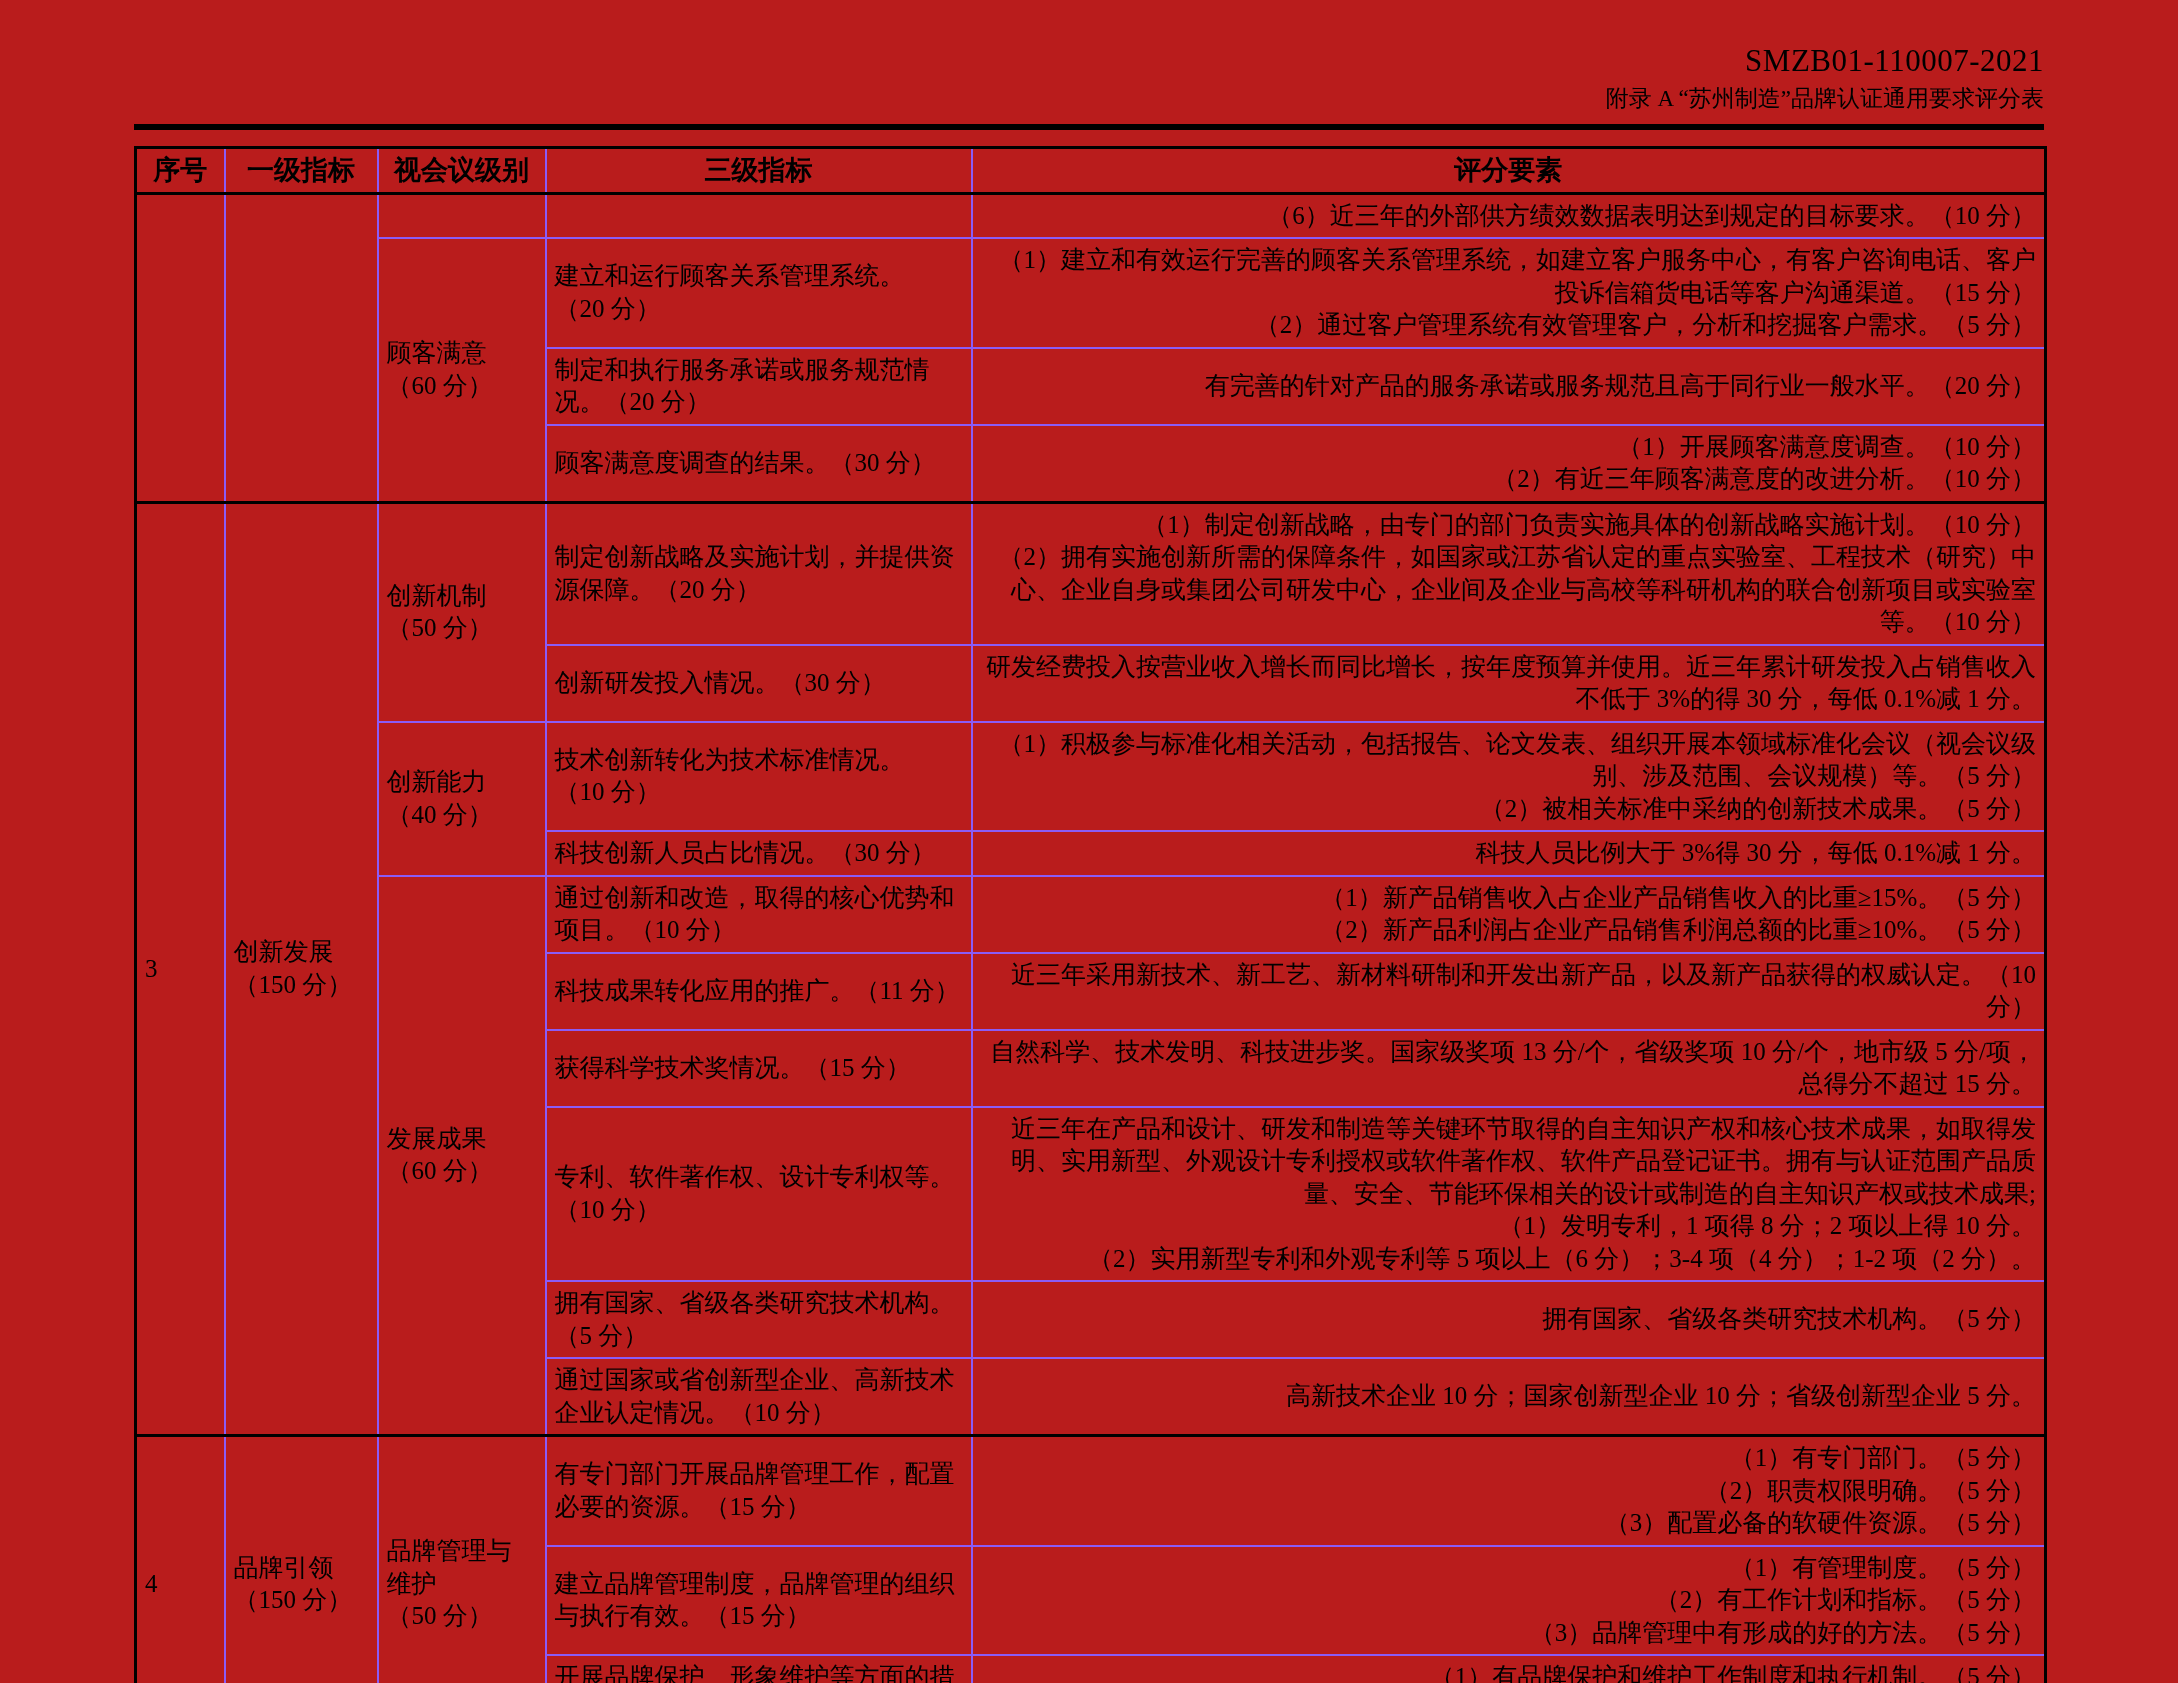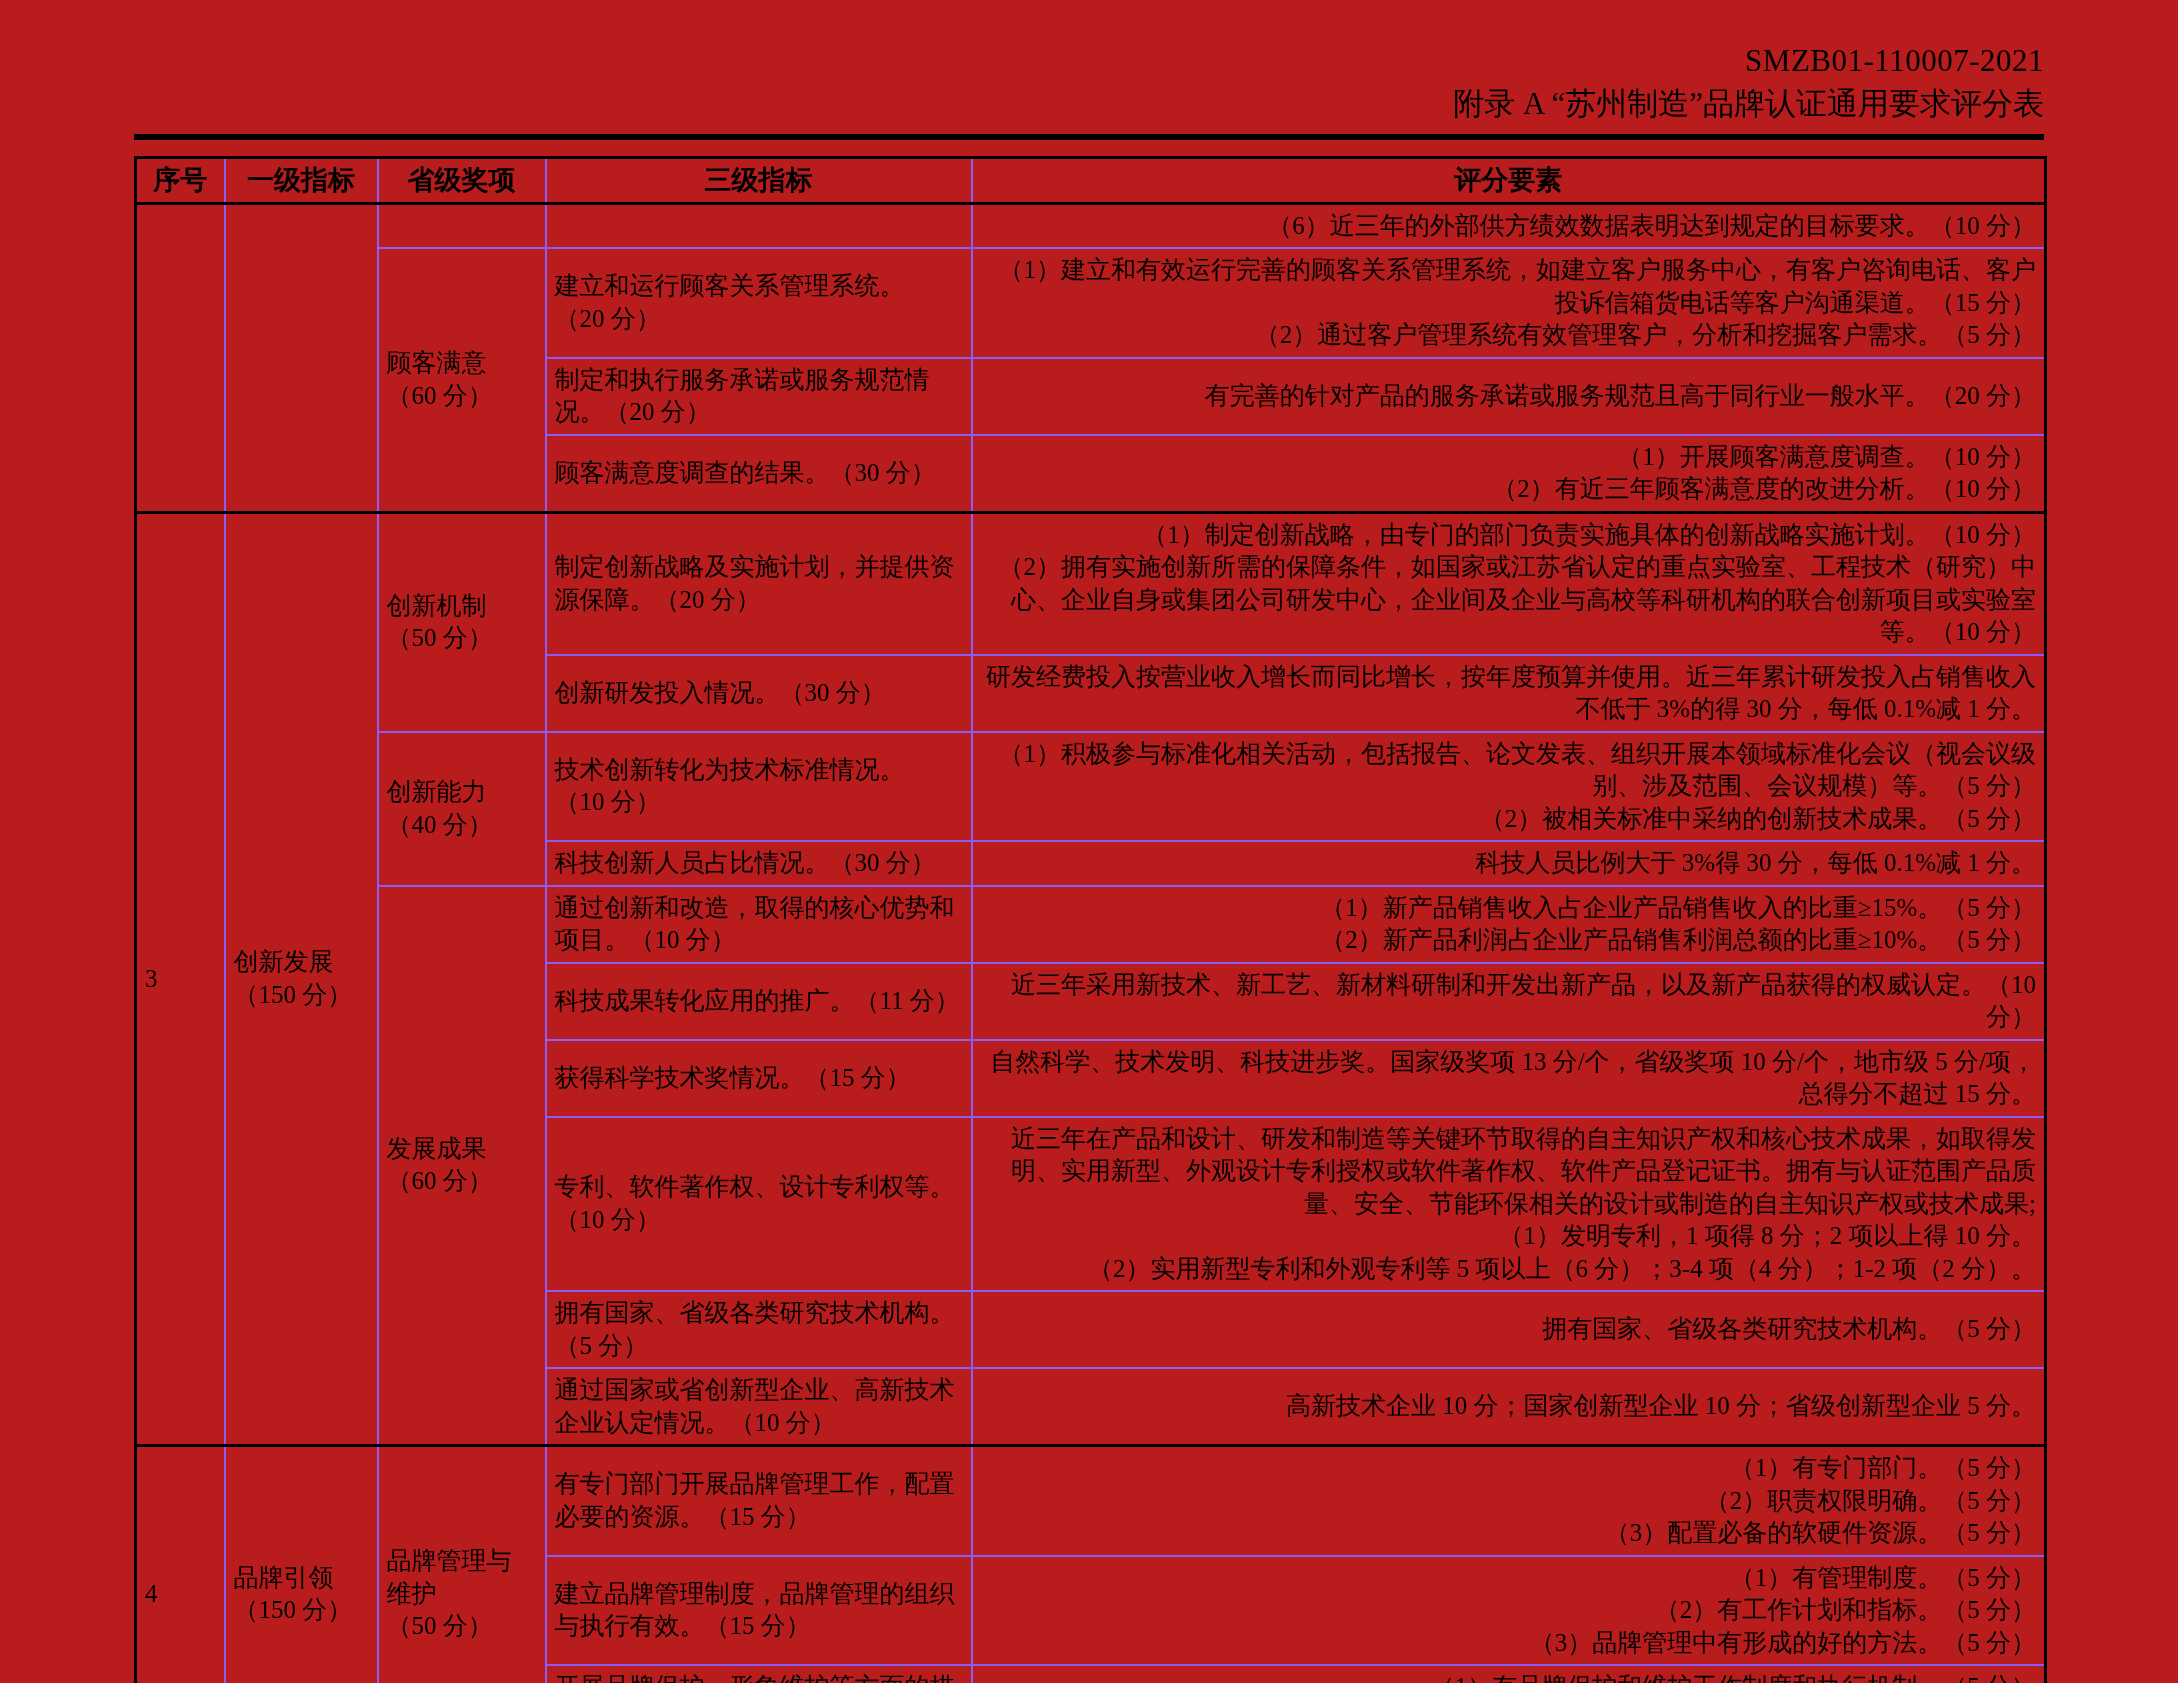--- a/index.html
+++ b/index.html
@@ -21,21 +21,21 @@
   }
   .doc-header {
     text-align: right;
     line-height: 1.25;
   }
   .doc-code {
     font-size: 31px;
     letter-spacing: 0.5px;
   }
   .appendix-title {
-    font-size: 31px;
+    font-size: 23px;
     margin-top: 4px;
   }
   .top-rule {
     border-top: 6px solid #000;
     margin-top: 10px;
   }
   table.score-table {
     margin-top: 16px;
     width: 100%;
     border-collapse: collapse;
@@ -92,21 +92,21 @@
       <col style="width:89px">
       <col style="width:153px">
       <col style="width:168px">
       <col style="width:426px">
       <col style="width:1074px">
     </colgroup>
     <thead>
       <tr>
         <th>序号</th>
         <th>一级指标</th>
-        <th>省级奖项</th>
+        <th>视会议级别</th>
         <th>三级指标</th>
         <th>评分要素</th>
       </tr>
     </thead>
     <tbody>
 
       <tr>
         <td class="c-no" rowspan="4"></td>
         <td class="c-l1" rowspan="4"></td>
         <td class="c-l2"></td>

